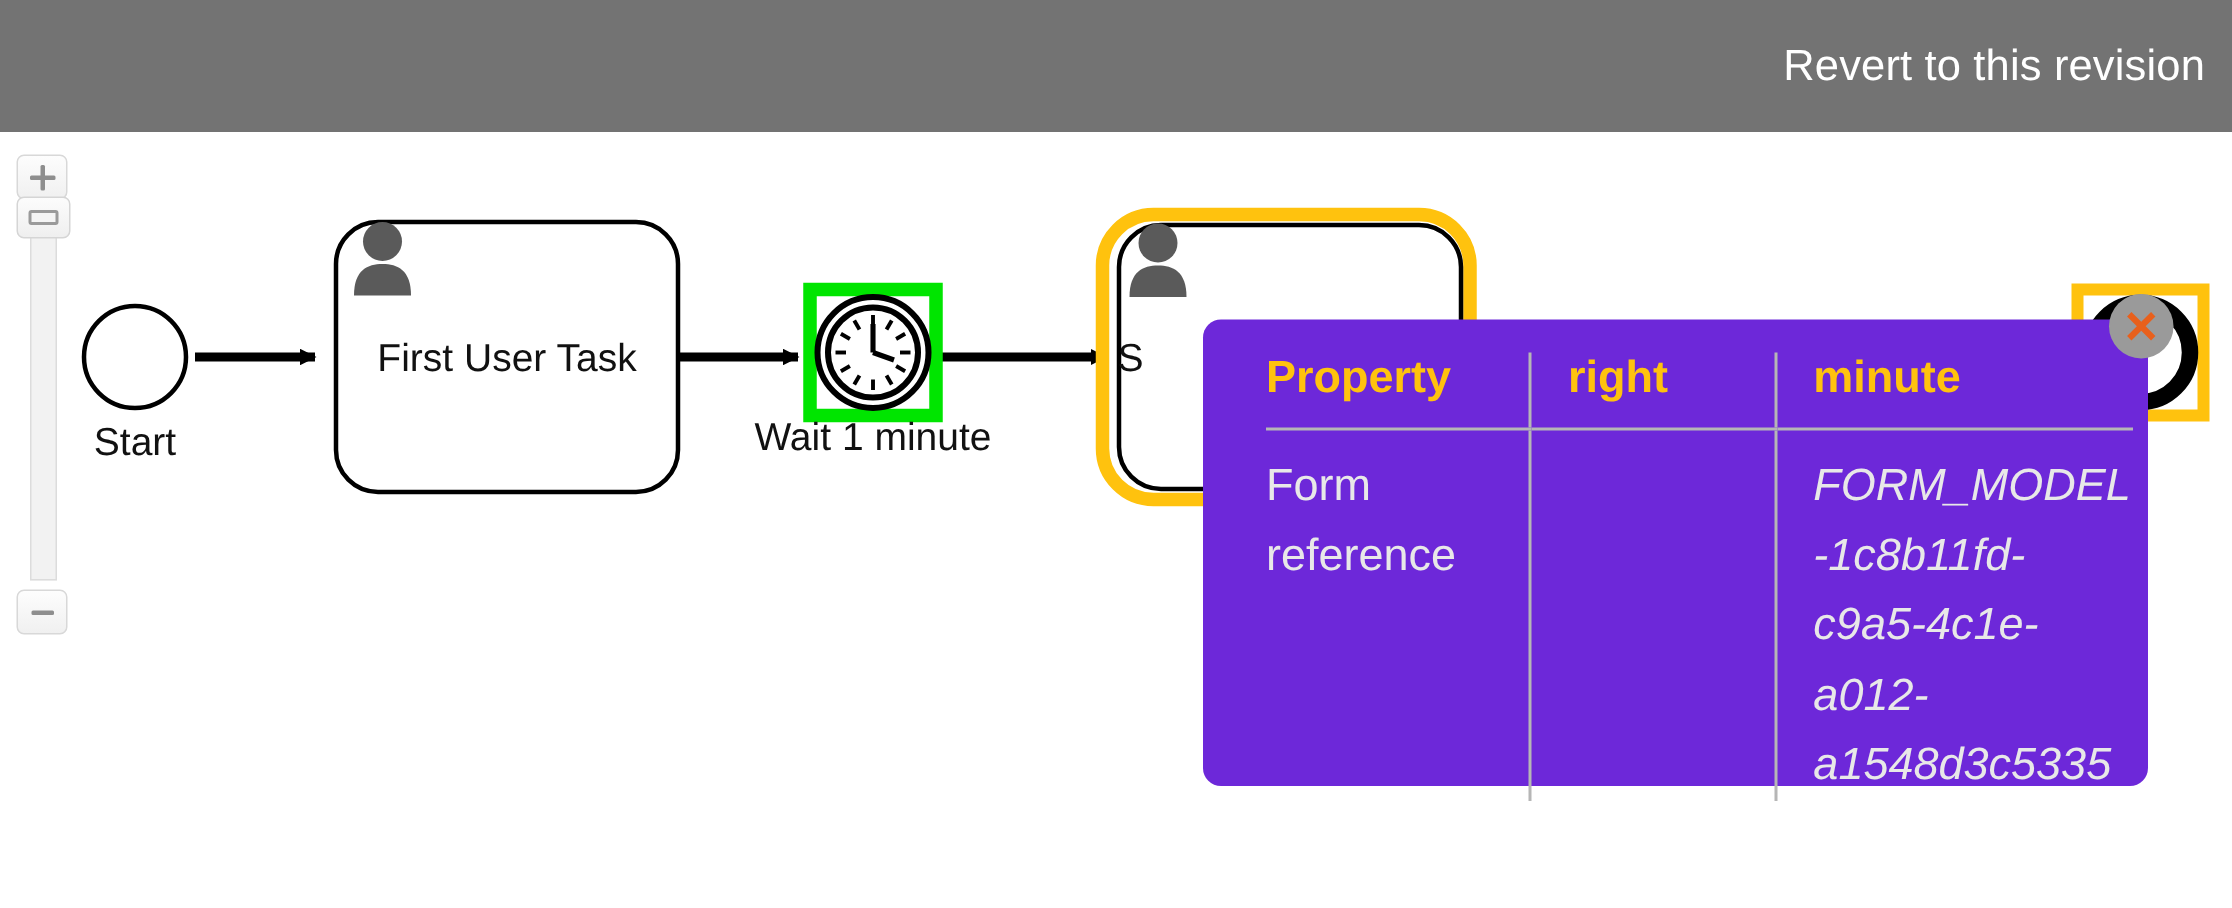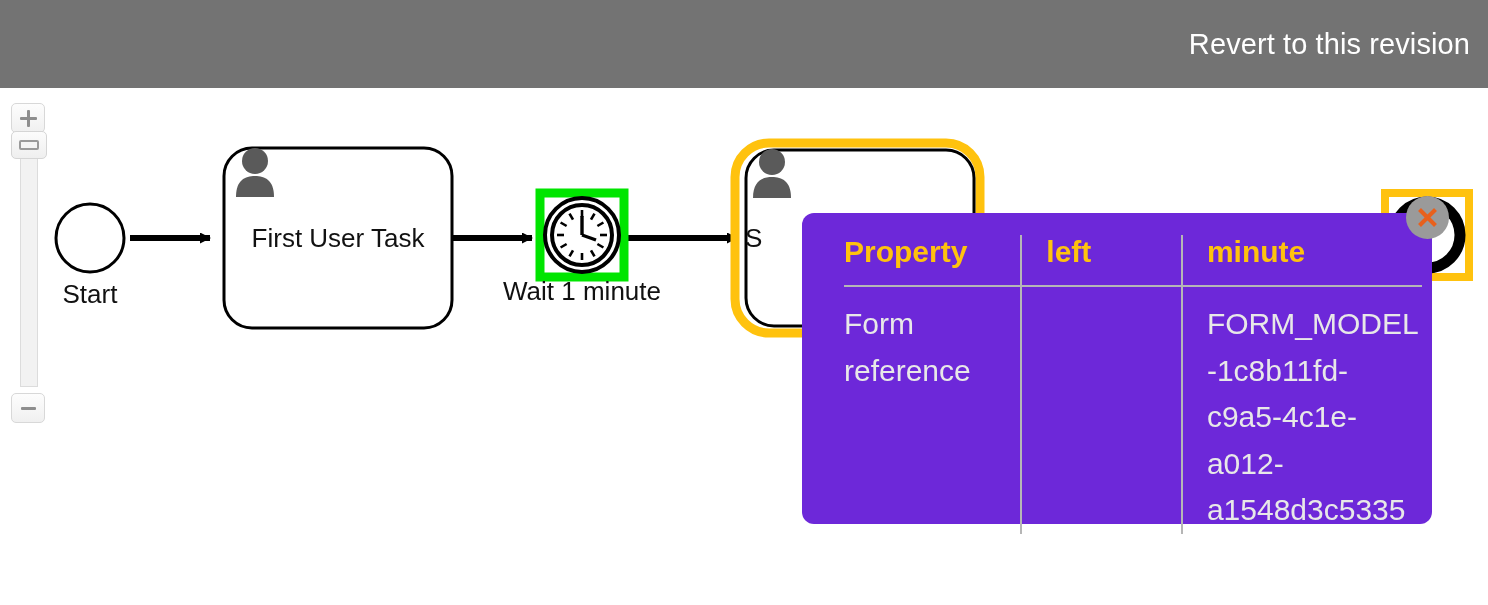--- a/index.html
+++ b/index.html
@@ -202,21 +202,21 @@
     padding-left: 24px;
   }
   #diff-table td {
     color: #e8e8e8;
     font-size: 30px;
     line-height: 1.55;
     padding: 14px 0 0 0;
     vertical-align: top;
     word-break: break-word;
   }
-  #diff-table td.sep-left { padding-left: 24px; }
+  #diff-table td.sep-left { padding-left: 24px; font-style: italic; }
 
   #diff-close {
     position: absolute;
     right: -17px;
     top: -17px;
     width: 43px;
     height: 43px;
     border-radius: 50%;
     background: #9a9a9a;
     cursor: pointer;
@@ -333,21 +333,21 @@
 
     <table id="diff-table">
       <colgroup>
         <col class="c-prop">
           <col class="c-left">
           <col class="c-right">
       </colgroup>
       <thead>
         <tr>
           <th>Property</th>
-          <th class="sep-left">left</th>
+          <th class="sep-left">right</th>
           <th class="sep-left">minute</th>
         </tr>
       </thead>
       <tbody>
         <tr>
           <td>Form reference</td>
           <td class="sep-left"></td>
           <td class="sep-left">FORM_MODEL-1c8b11fd-c9a5-4c1e-a012-a1548d3c5335</td>
         </tr>
       </tbody>

